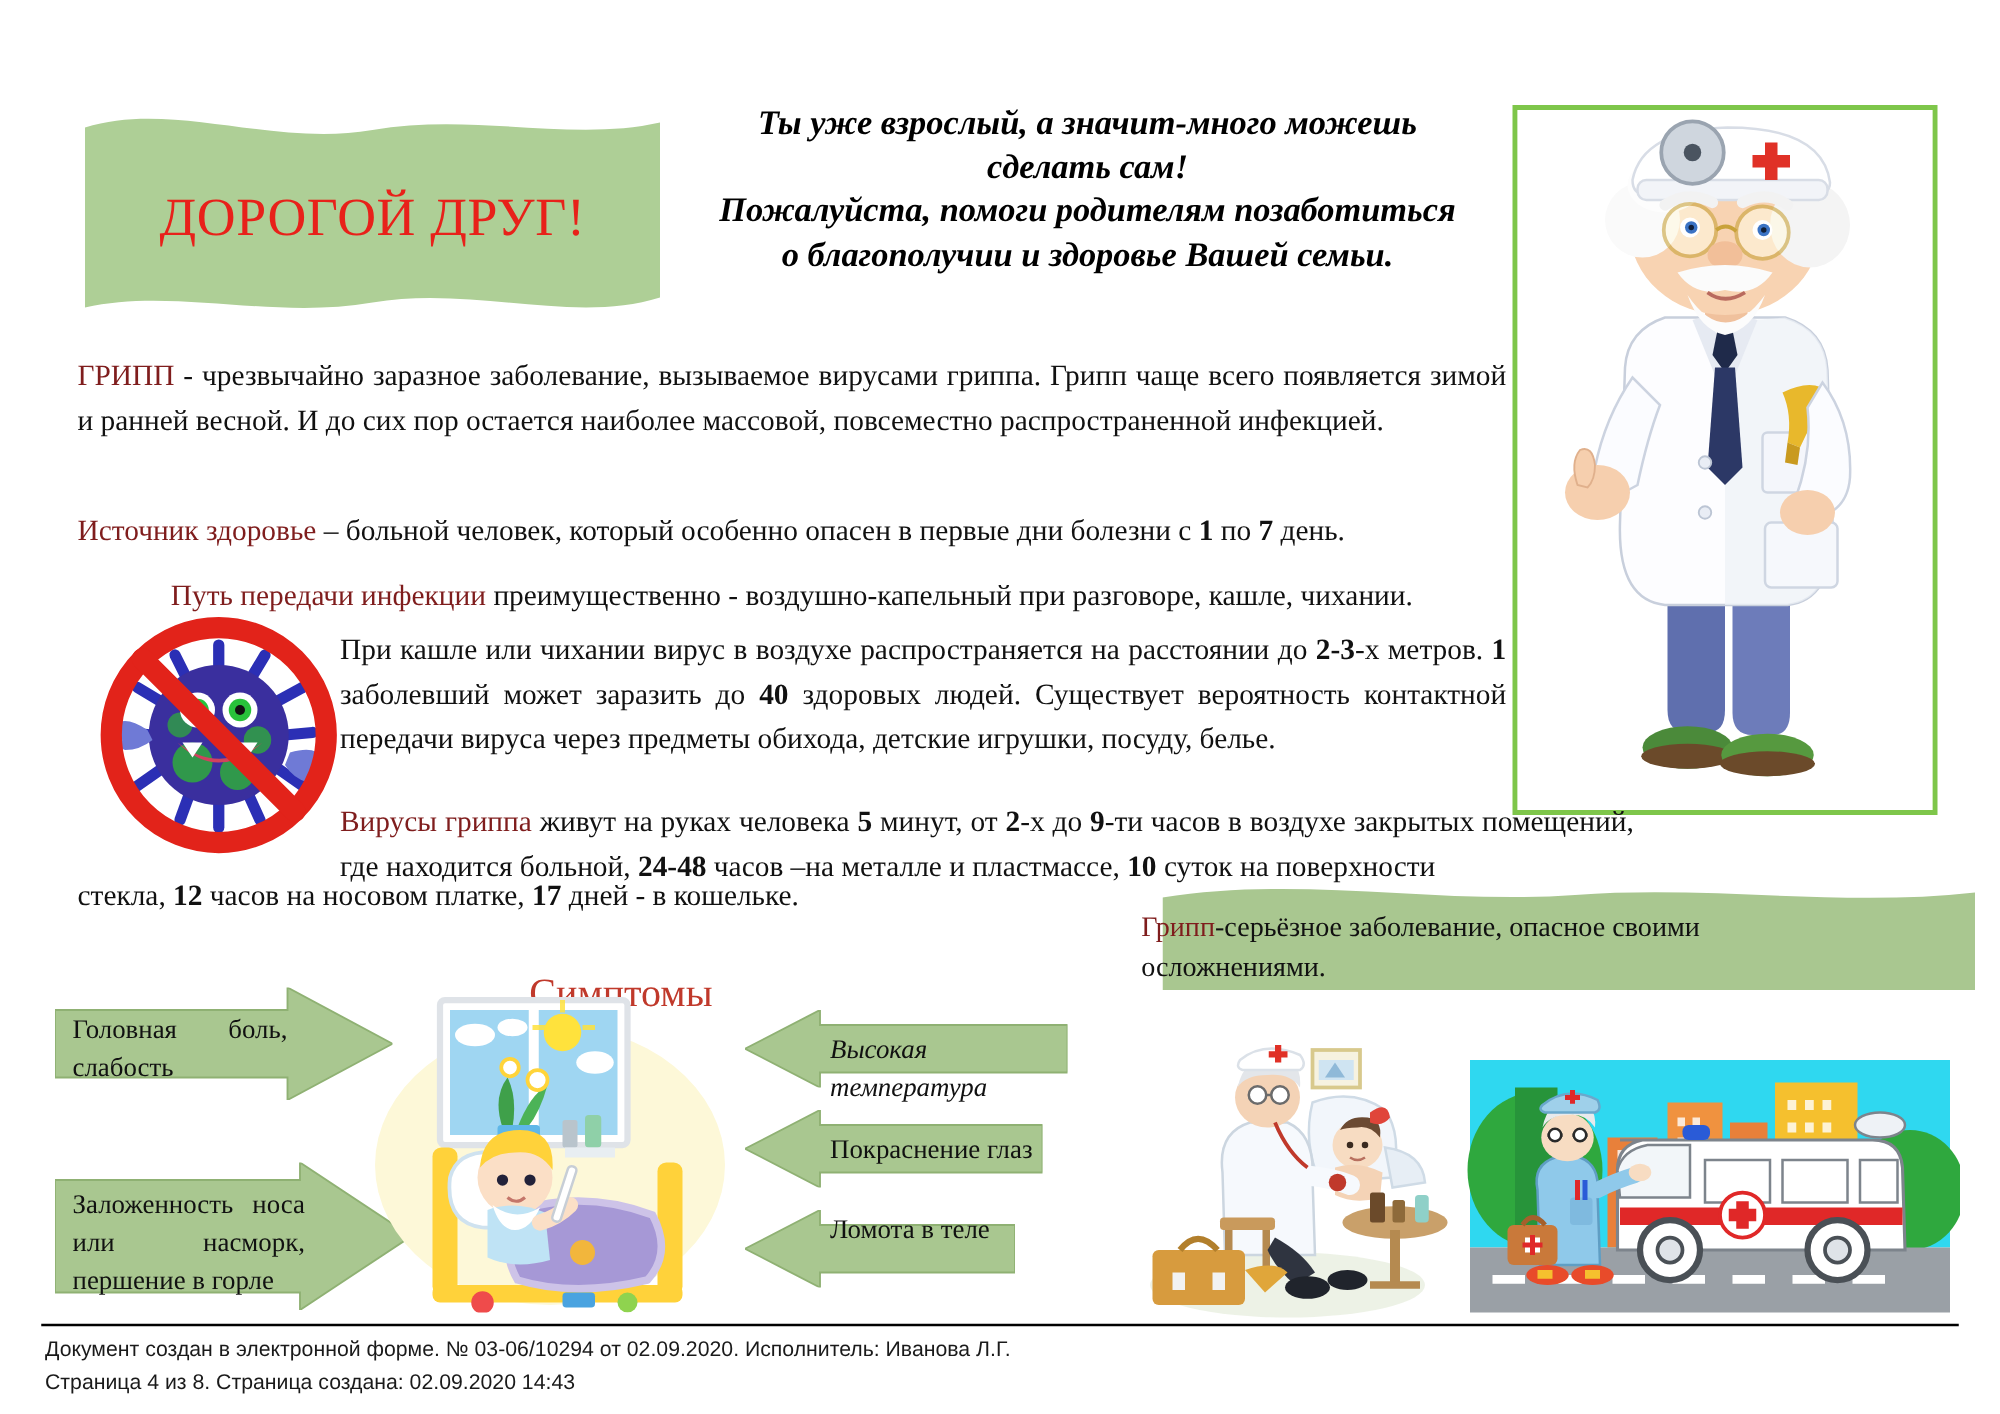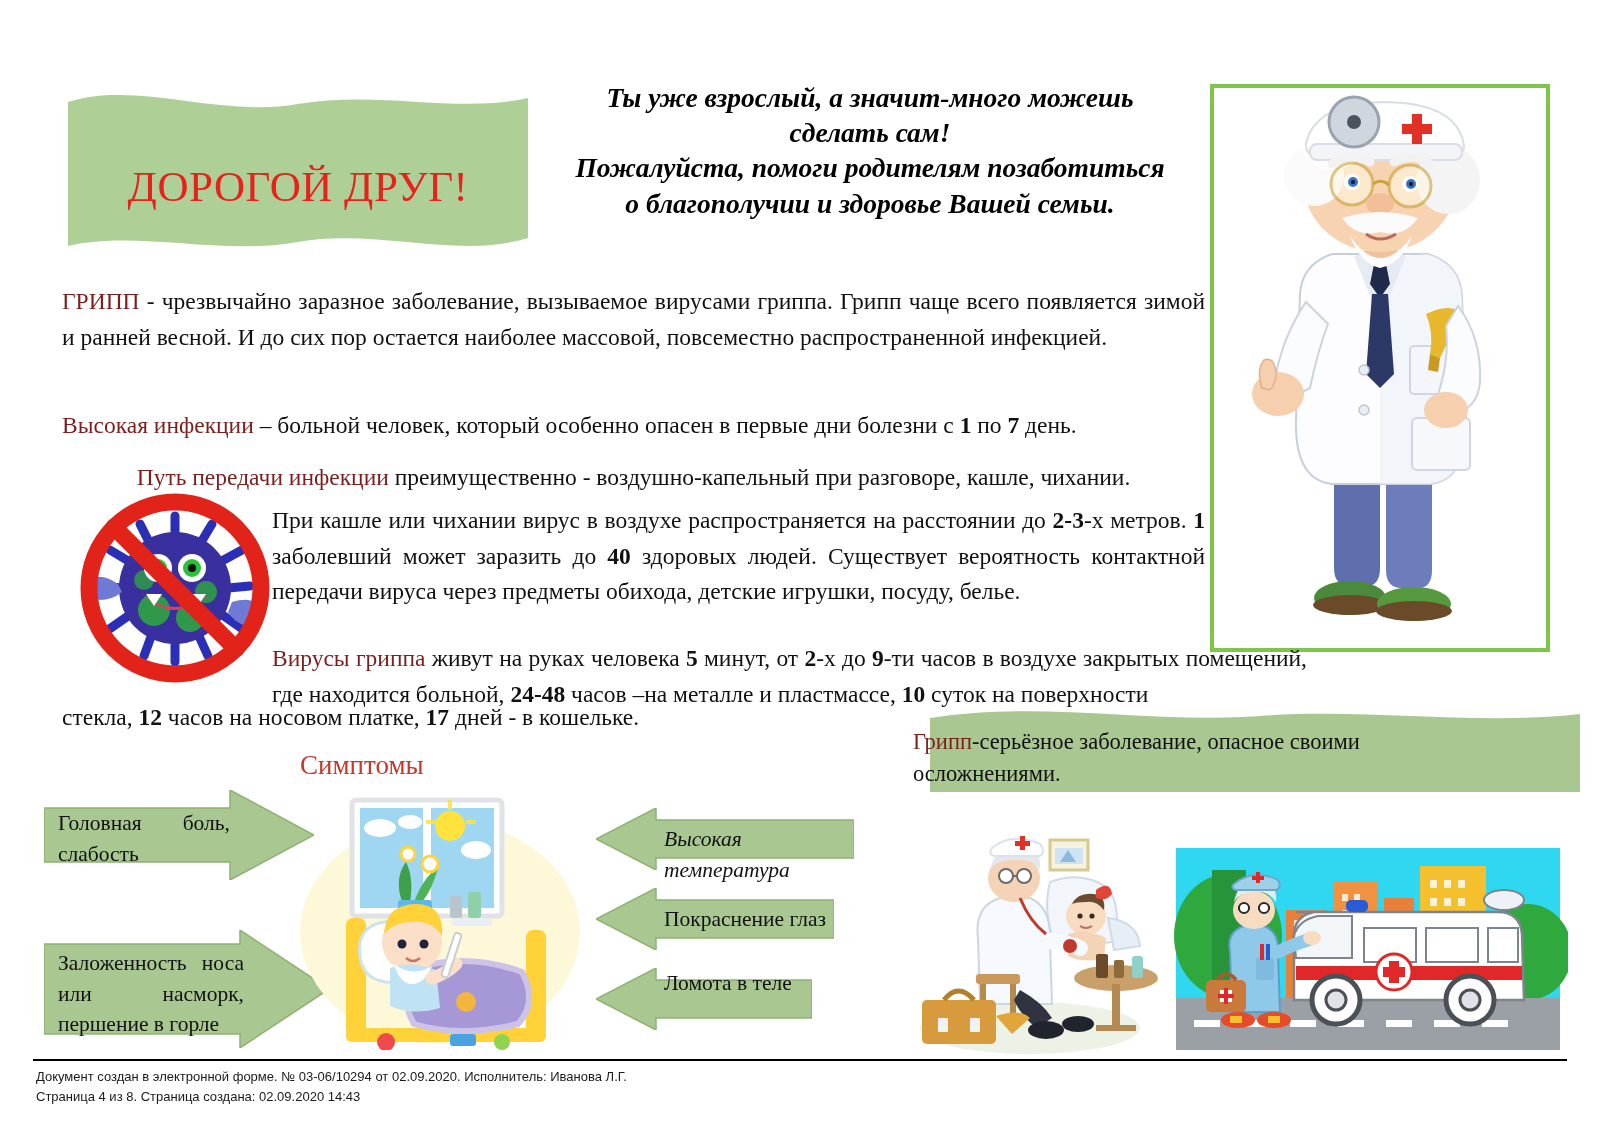--- a/index.html
+++ b/index.html
@@ -54,22 +54,22 @@
     border:4px solid #7ec64a;background:#fff;box-sizing:border-box;
   }
   .doctor-frame svg{display:block;width:100%;height:100%;}
 
   
   .virus-icon{position:absolute;left:66px;top:492px;width:218px;height:196px;}
   .virus-icon svg{display:block;width:100%;height:100%;}
 
   
   .symptoms-title{
-    position:absolute;left:300px;top:750px;width:270px;
-    text-align:left;color:#c0392b;font-size:27px;
+    position:absolute;left:300px;top:776px;width:270px;
+    text-align:right;color:#c0392b;font-size:32px;
     font-family:"Liberation Serif", serif;
   }
 
   
   .arrow{position:absolute;}
   .arrow svg{display:block;position:absolute;left:0;top:0;}
   .arrow .lbl{
     position:absolute;
     font-family:"Liberation Serif", serif;
     font-size:21.5px;line-height:1.42;color:#111;
@@ -89,34 +89,34 @@
   .illus{position:absolute;}
   .illus svg{display:block;width:100%;height:100%;}
 
   
   .footer-rule{
     position:absolute;left:33px;top:1059px;width:1534px;height:2px;background:#000;
   }
   .footer{
     position:absolute;left:36px;top:1067px;
     font-family:"Liberation Sans", sans-serif;
-    font-size:13px;line-height:1.55;color:#1a1a1a;
+    font-size:17px;line-height:1.55;color:#1a1a1a;
   }
 </style>
 </head>
 <body>
 
 <div class="page">
 
   <div class="ribbon" style="left:68px;top:88px;width:460px;height:172px;">
     <svg viewBox="0 0 460 172" width="460" height="172" aria-hidden="true">
       <path d="M0,14 C70,-8 150,30 230,16 C310,2 390,26 460,10
                L460,150 C390,172 310,140 230,154 C150,168 70,142 0,158 Z" fill="#aecf96"></path>
     </svg>
-    <div class="ribbon-text" style="top:74px;">ДОРОГОЙ ДРУГ!</div>
+    <div class="ribbon-text" style="top:62px;">ДОРОГОЙ ДРУГ!</div>
   </div>
 
   <div class="headline">
     <div>Ты уже взрослый, а значит-много можешь</div>
     <div>сделать сам!</div>
     <div>Пожалуйста, помоги родителям позаботиться</div>
     <div>о благополучии и здоровье Вашей семьи.</div>
   </div>
 
   <div class="doctor-frame">
@@ -196,21 +196,21 @@
 
       <path d="M136,148 Q166,192 198,148 Q188,176 166,180 Q146,176 136,148 Z" fill="#fcfcfc"></path>
     </svg>
   </div>
 
   <div class="body-text" style="left:62px;top:284px;width:1143px;">
     <span class="kw">ГРИПП</span><span> - чрезвычайно заразное заболевание, вызываемое вирусами гриппа. Грипп чаще всего появляется зимой и ранней весной. И до сих пор остается наиболее массовой, повсеместно распространенной инфекцией.</span>
   </div>
 
   <div class="body-text" style="left:62px;top:408px;width:1143px;">
-    <span class="kw">Высокая инфекции</span><span> – больной человек, который особенно опасен в первые дни болезни с </span><span class="b">1</span><span> по </span><span class="b">7</span><span> день.</span>
+    <span class="kw">Источник здоровье</span><span> – больной человек, который особенно опасен в первые дни болезни с </span><span class="b">1</span><span> по </span><span class="b">7</span><span> день.</span>
   </div>
 
   <div class="body-text" style="left:62px;top:460px;width:1143px;text-align:center;">
     <span class="kw">Путь передачи инфекции</span><span> преимущественно - воздушно-капельный при разговоре, кашле, чихании.</span>
   </div>
 
   <div class="virus-icon">
     <svg viewBox="0 0 218 196" aria-hidden="true">
 
       <g>

